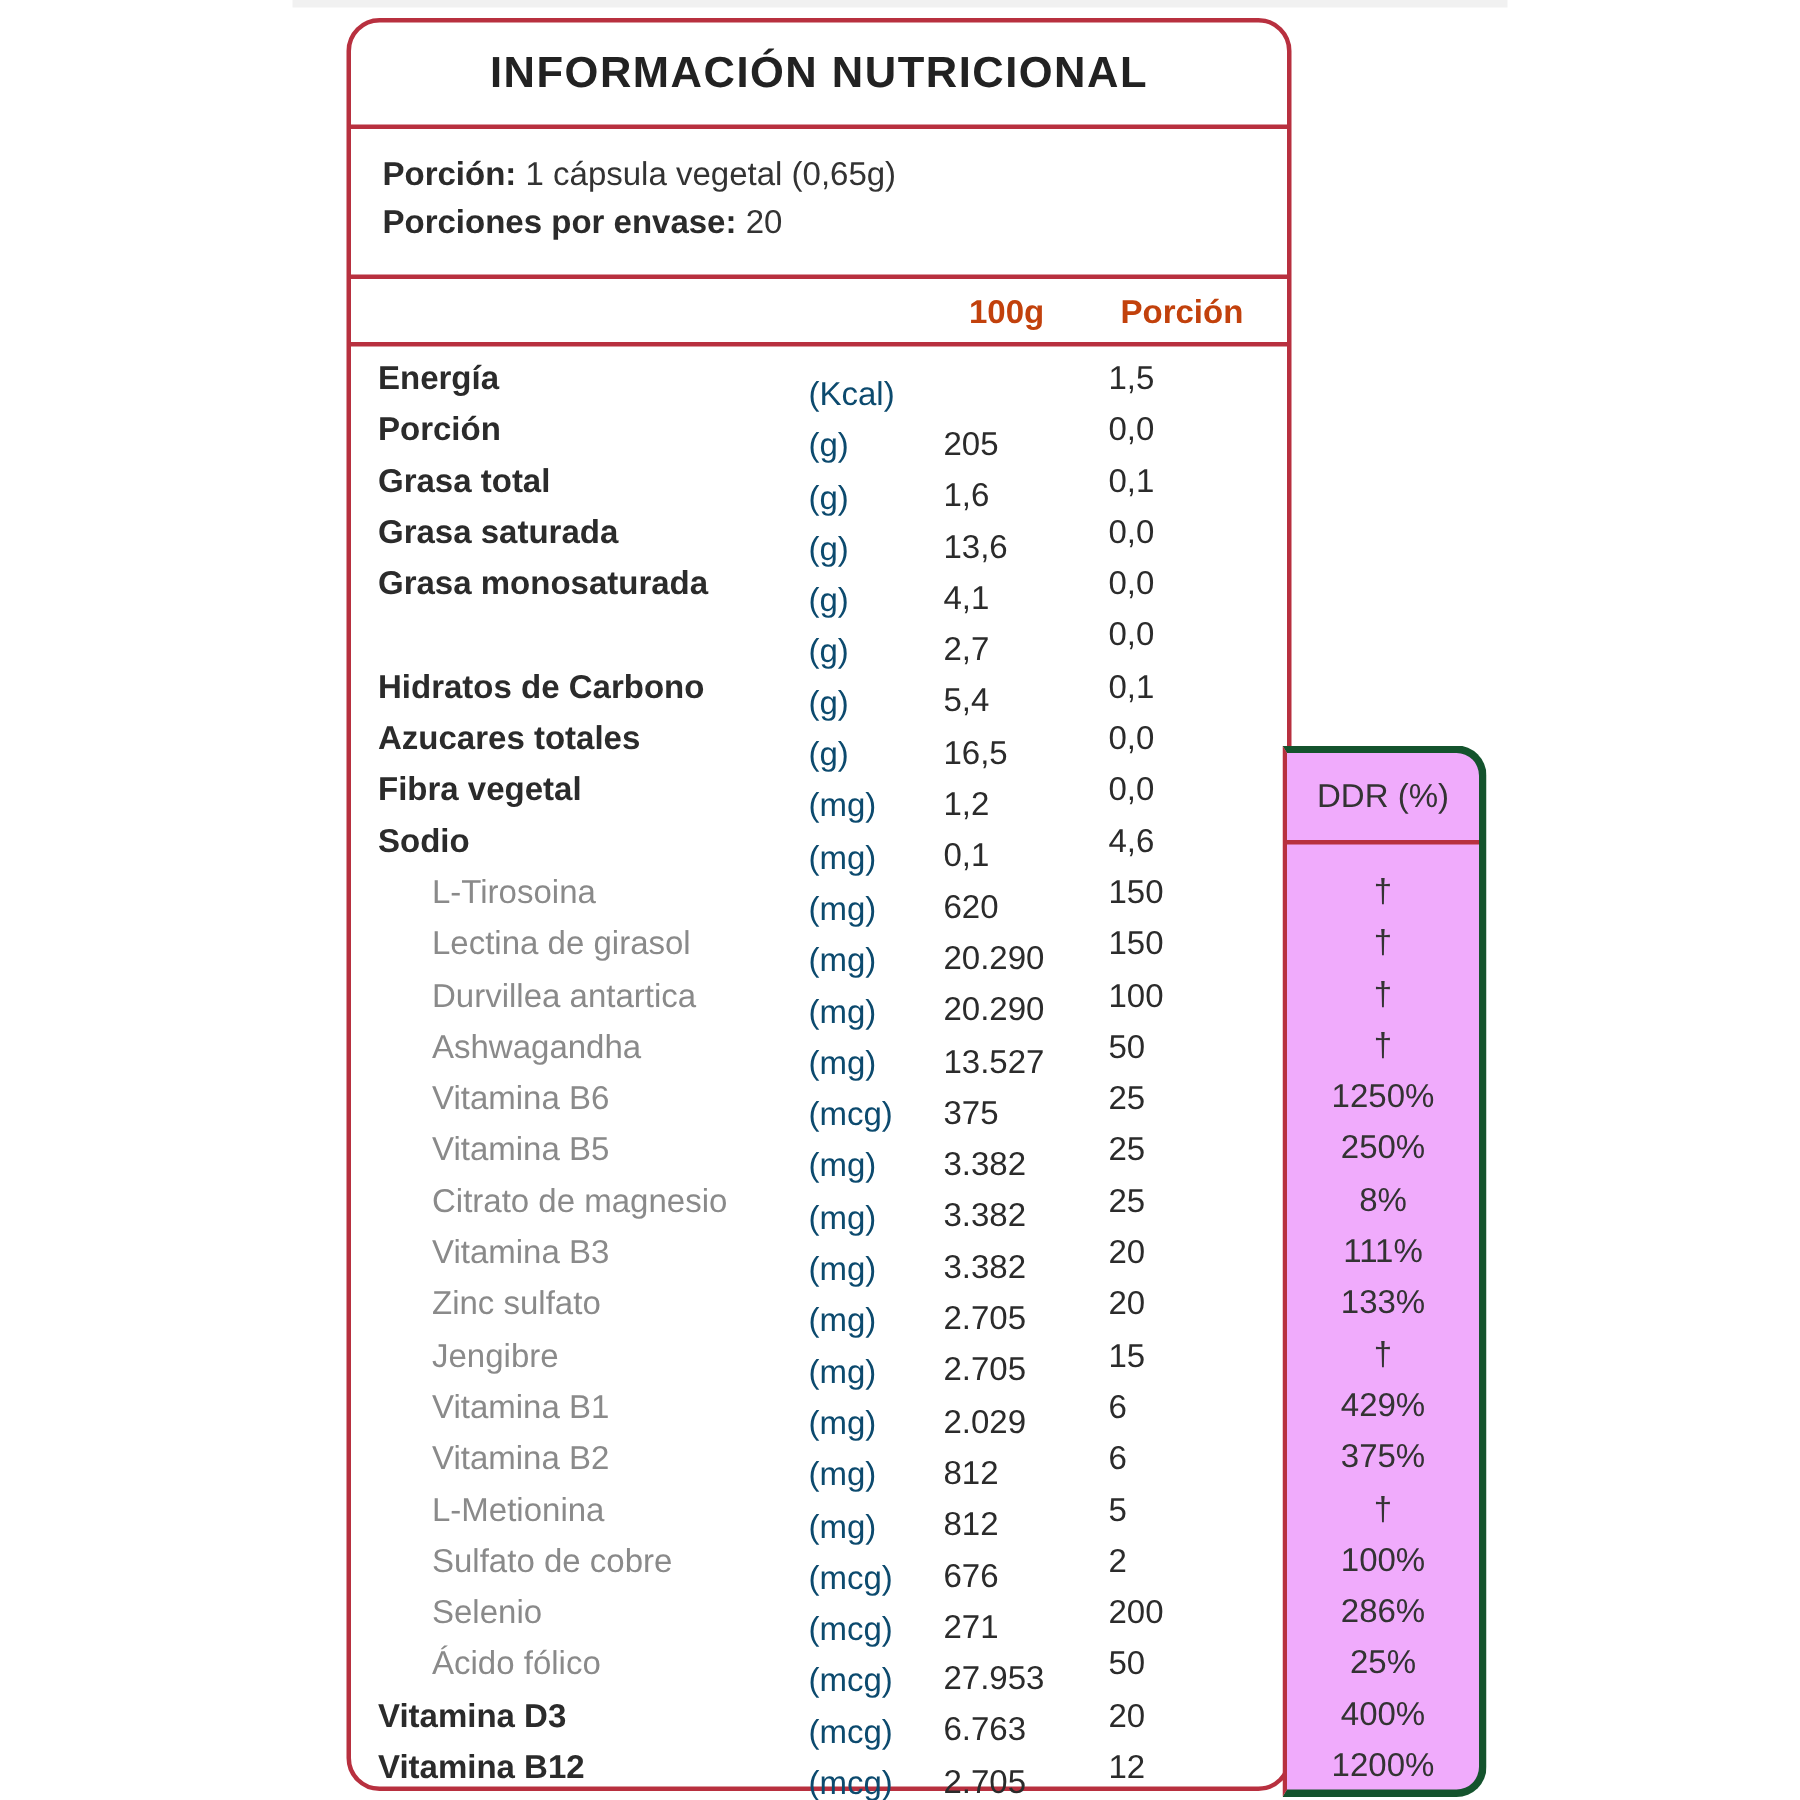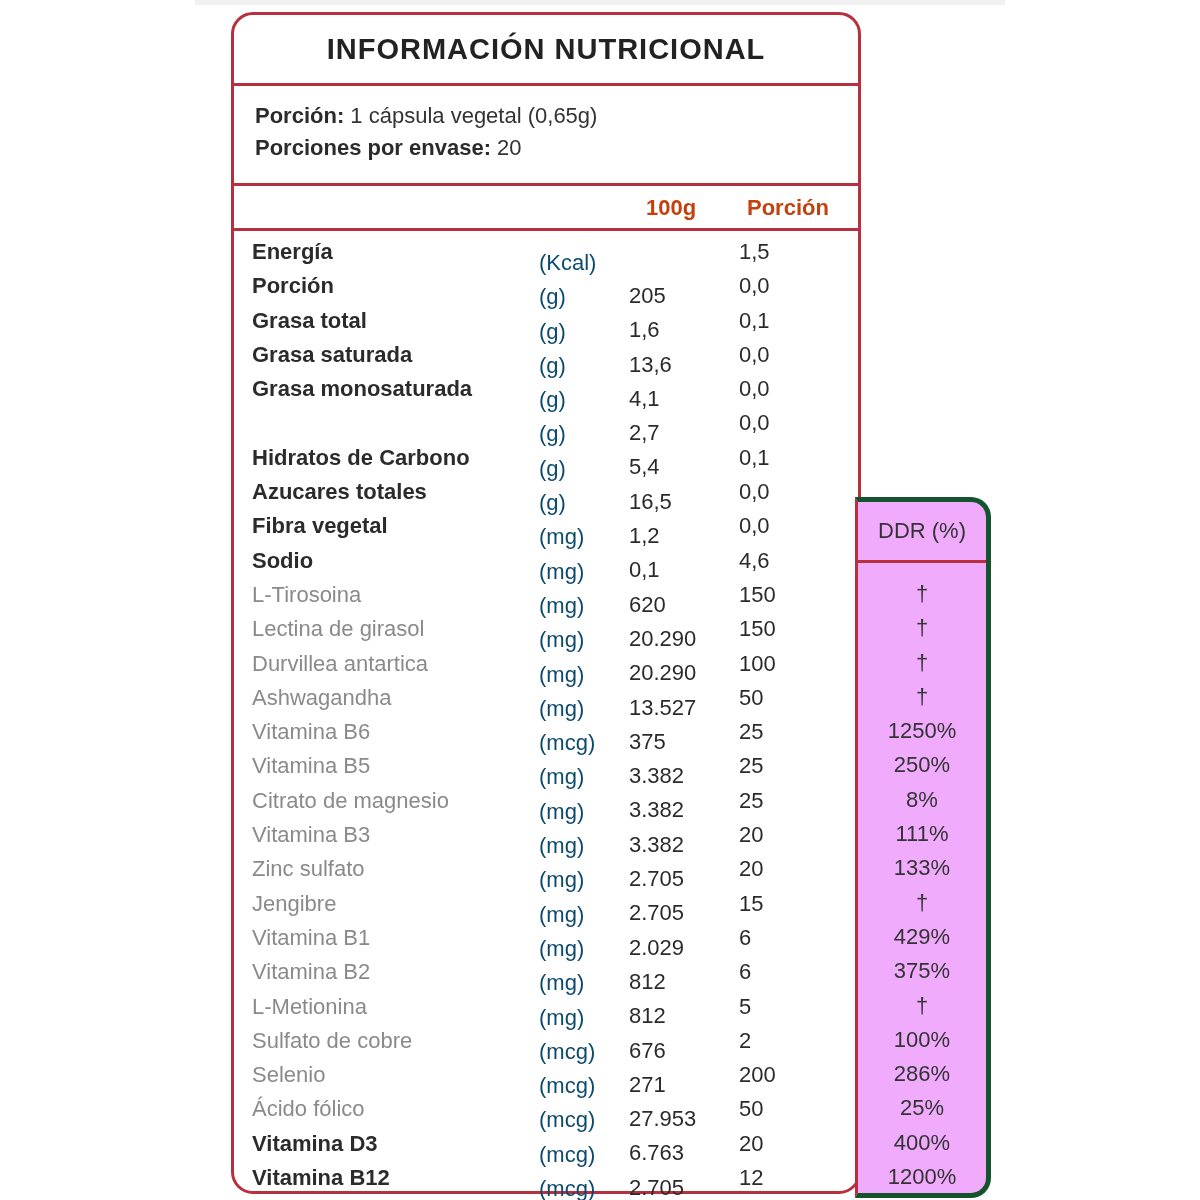--- a/index.html
+++ b/index.html
@@ -27,21 +27,21 @@
     font-weight: bold; font-size: 22px; color: #c2410c;
   }
   .colhead span { position: absolute; top: 9px; }
   .rows { position: relative; padding-top: 4px; }
   .row { position: relative; height: 34.3px; font-size: 22px; line-height: 34px; }
   .row .name { position: absolute; left: 18px; text-align: right; }
   .row .unit { position: absolute; left: 305px; color: #0c4a6e; margin-top: 11px; }
   .row .v100 { position: absolute; left: 395px; width: 100px; text-align: left; margin-top: 44px; }
   .row .vpor { position: absolute; left: 505px; width: 100px; text-align: left; }
   .row.bold .name { font-weight: bold; color: #2b2b2b; }
-  .row.light .name { color: #8a8a8a; }
+  .row.light .name { color: #8a8a8a; margin-left: 36px; }
   .ddr {
     position: absolute; left: 855px; top: 497px; width: 128px; height: 691px;
     border: 5px solid #14532d; border-left: 3px solid #b8303f; border-radius: 0 20px 20px 0;
     background: #f0abfc;
   }
   .ddr-head {
     height: 58px; border-bottom: 3px solid #b8303f; display: flex; align-items: center; justify-content: center;
     font-size: 22px; color: #333;
   }
   .ddr-list { padding-top: 14px; }

